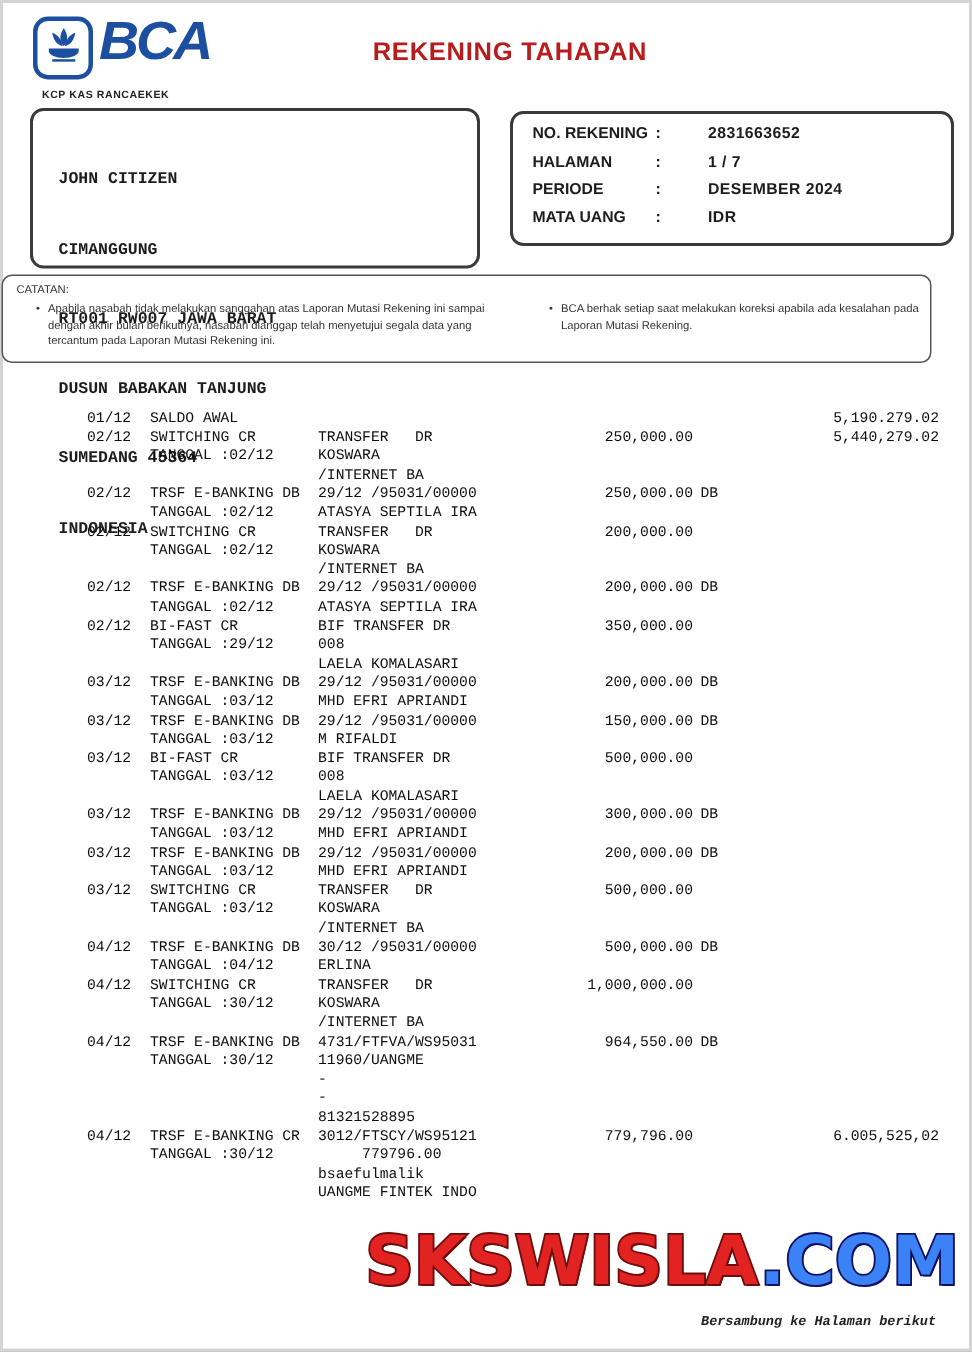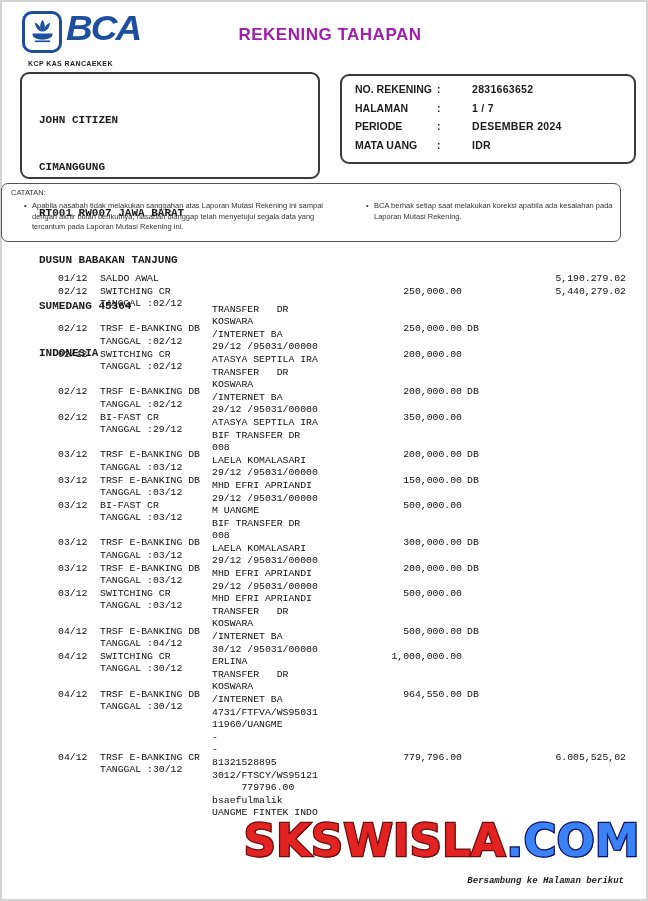--- a/index.html
+++ b/index.html
@@ -4,22 +4,22 @@
 <style>
   html,body{margin:0;padding:0;background:#9a9a9a;}
   .page{position:relative;width:648px;height:901px;background:#ffffff;overflow:hidden;
         font-family:"Liberation Sans",sans-serif;color:#1c1c1c;
         box-shadow:inset 0 0 0 2px #d4d4d4;}
   
   .logo-box{position:absolute;left:22px;top:11px;width:40px;height:42px;border:3px solid #1d4fa1;
             border-radius:10px;box-sizing:border-box;display:flex;align-items:center;justify-content:center;}
   .bca-text{position:absolute;left:66px;top:7px;font-size:37px;font-weight:bold;font-style:italic;
             color:#1d4fa1;letter-spacing:-2px;transform:scaleY(.97);}
-  .page-title{position:absolute;left:160px;top:25px;width:340px;text-align:center;
-              font-size:17px;font-weight:bold;letter-spacing:.5px;color:#a21caf;}
+  .page-title{position:absolute;left:170px;top:25px;width:340px;text-align:center;
+              font-size:17px;font-weight:bold;letter-spacing:.5px;color:#b91c1c;}
   .branch{position:absolute;left:28px;top:60px;font-size:7px;font-weight:bold;letter-spacing:.4px;color:#222;}
   
   .addr-box{position:absolute;left:20px;top:72px;width:300px;height:107px;border:2px solid #3a3a3a;
             border-radius:9px;box-sizing:border-box;padding:8px 0 0 17px;
             font-family:"Liberation Mono",monospace;font-size:11px;font-weight:bold;line-height:15.5px;white-space:pre;}
   .info-box{position:absolute;left:340px;top:74px;width:296px;height:90px;border:2px solid #3a3a3a;
             border-radius:9px;box-sizing:border-box;padding-top:7px;}
   .info-row{position:relative;height:18.5px;font-size:10.5px;font-weight:bold;}
   .info-label{position:absolute;left:13px;}
   .info-colon{position:absolute;left:95px;}
@@ -37,21 +37,21 @@
             display:flex;box-sizing:border-box;}
   .th{border-right:2px solid #141414;display:flex;align-items:center;justify-content:center;
       font-size:9.5px;font-weight:bold;box-sizing:border-box;}
   .th.w1{width:72px;} .th.w2{width:230px;} .th.w3{width:42px;} .th.w4{width:140px;}
   .th.w5{flex:1;border-right:none;}
   .tbl-body{position:absolute;left:0;top:273px;width:648px;
             font-family:"Liberation Mono",monospace;font-size:9.8px;font-weight:normal;color:#0d0d0d;}
   .tline{position:relative;height:12.6px;}
   .c-date{position:absolute;left:58px;}
   .c-type{position:absolute;left:100px;white-space:pre;}
-  .c-detail{position:absolute;left:212px;white-space:pre;margin-top:18px;}
+  .c-detail{position:absolute;left:212px;white-space:pre;}
   .c-mutasi{position:absolute;left:340px;width:122px;text-align:right;}
   .c-db{position:absolute;left:467px;}
   .c-saldo{position:absolute;left:480px;width:146px;text-align:right;}
   
   .wm{position:absolute;left:200px;top:814px;width:440px;text-align:center;
       font-family:"DejaVu Sans",sans-serif;font-size:45px;font-weight:bold;white-space:nowrap;}
   .wm-red{color:#e32222;-webkit-text-stroke:2.4px #6b0d0d;paint-order:stroke fill;
           text-shadow:1px 1px 0 #6b0d0d;margin-left:43px;}
   .wm-blue{color:#3b82f6;-webkit-text-stroke:2.4px #101060;paint-order:stroke fill;
            text-shadow:1px 1px 0 #101060;}
@@ -206,21 +206,21 @@
       </div>
       <div class="tline">
         <span class="c-date">03/12</span>
         <span class="c-mutasi">150,000.00</span>
         <span class="c-db">DB</span>
         <span class="c-type">TRSF E-BANKING DB</span>
         <span class="c-detail">29/12 /95031/00000</span>
       </div>
       <div class="tline">
         <span class="c-type">TANGGAL :03/12</span>
-        <span class="c-detail">M UANGME</span>
+        <span class="c-detail">M RIFALDI</span>
       </div>
       <div class="tline">
         <span class="c-date">03/12</span>
         <span class="c-mutasi">500,000.00</span>
         <span class="c-type">BI-FAST CR</span>
         <span class="c-detail">BIF TRANSFER DR</span>
       </div>
       <div class="tline">
         <span class="c-type">TANGGAL :03/12</span>
         <span class="c-detail">008</span>

